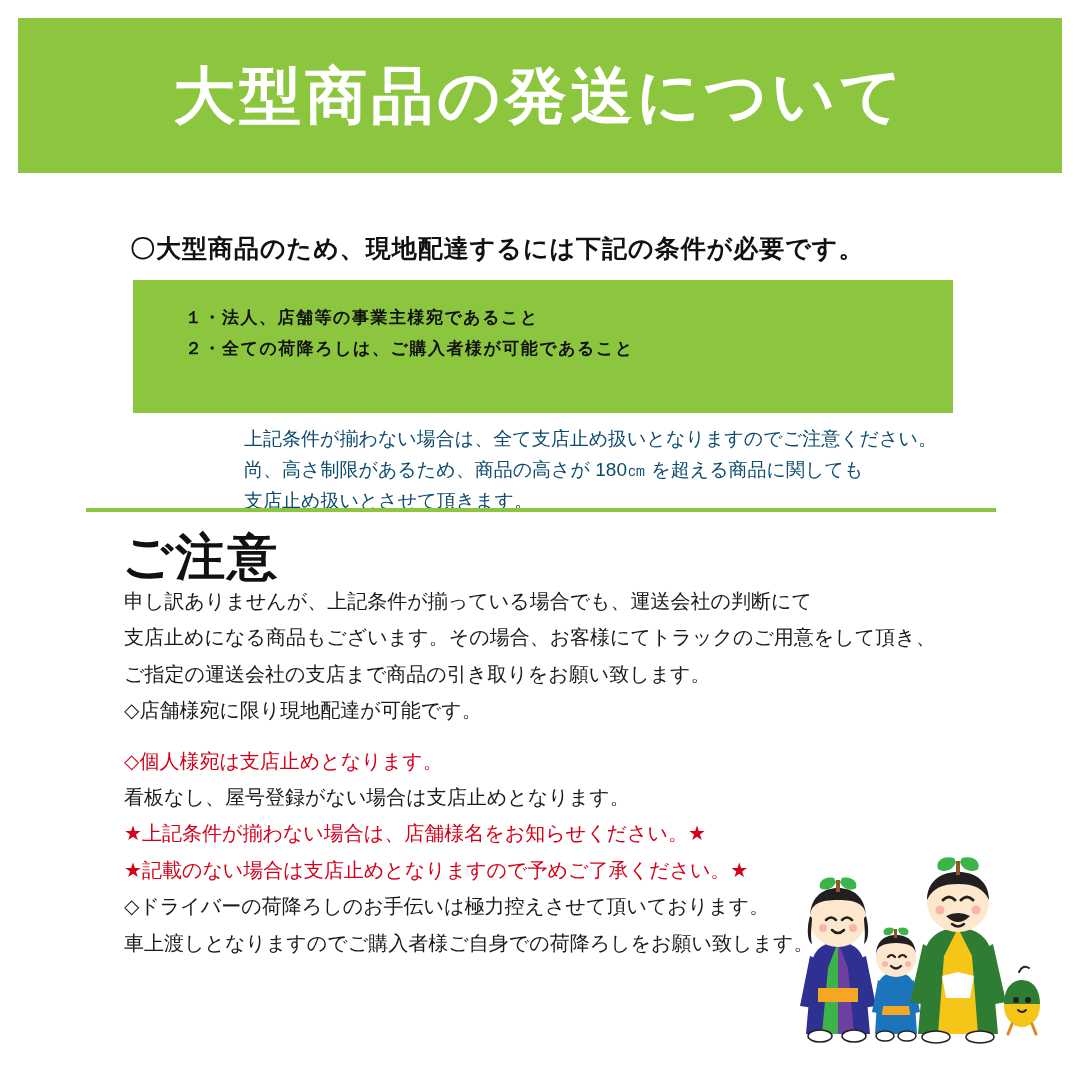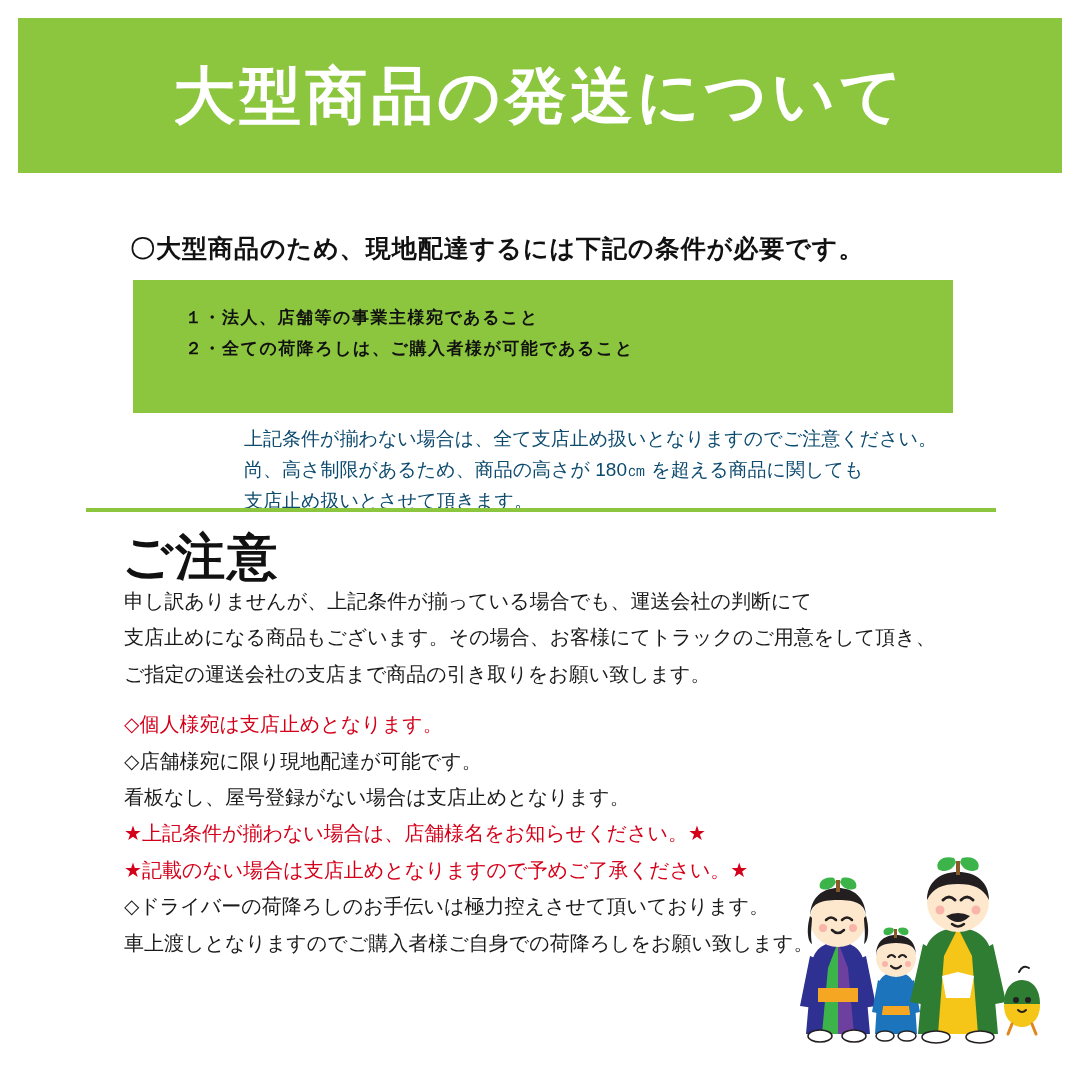--- a/index.html
+++ b/index.html
@@ -165,22 +165,22 @@
 
   <div class="divider"></div>
 
   <div class="caution-title">ご注意</div>
 
   <div class="caution-body">
     <div class="c-line">申し訳ありませんが、上記条件が揃っている場合でも、運送会社の判断にて</div>
     <div class="c-line">支店止めになる商品もございます。その場合、お客様にてトラックのご用意をして頂き、</div>
     <div class="c-line">ご指定の運送会社の支店まで商品の引き取りをお願い致します。</div>
 
+    <div class="c-line">◇店舗様宛に限り現地配達が可能です。</div>
     <div class="c-line red gap-top">◇個人様宛は支店止めとなります。</div>
-    <div class="c-line">◇店舗様宛に限り現地配達が可能です。</div>
     <div class="c-line">看板なし、屋号登録がない場合は支店止めとなります。</div>
     <div class="c-line red">★上記条件が揃わない場合は、店舗様名をお知らせください。★</div>
     <div class="c-line red">★記載のない場合は支店止めとなりますので予めご了承ください。★</div>
     <div class="c-line">◇ドライバーの荷降ろしのお手伝いは極力控えさせて頂いております。</div>
     <div class="c-line">車上渡しとなりますのでご購入者様ご自身での荷降ろしをお願い致します。</div>
   </div>
 
   <div class="mascots">
     <svg width="260" height="225" viewBox="0 0 260 225" xmlns="http://www.w3.org/2000/svg">
 

